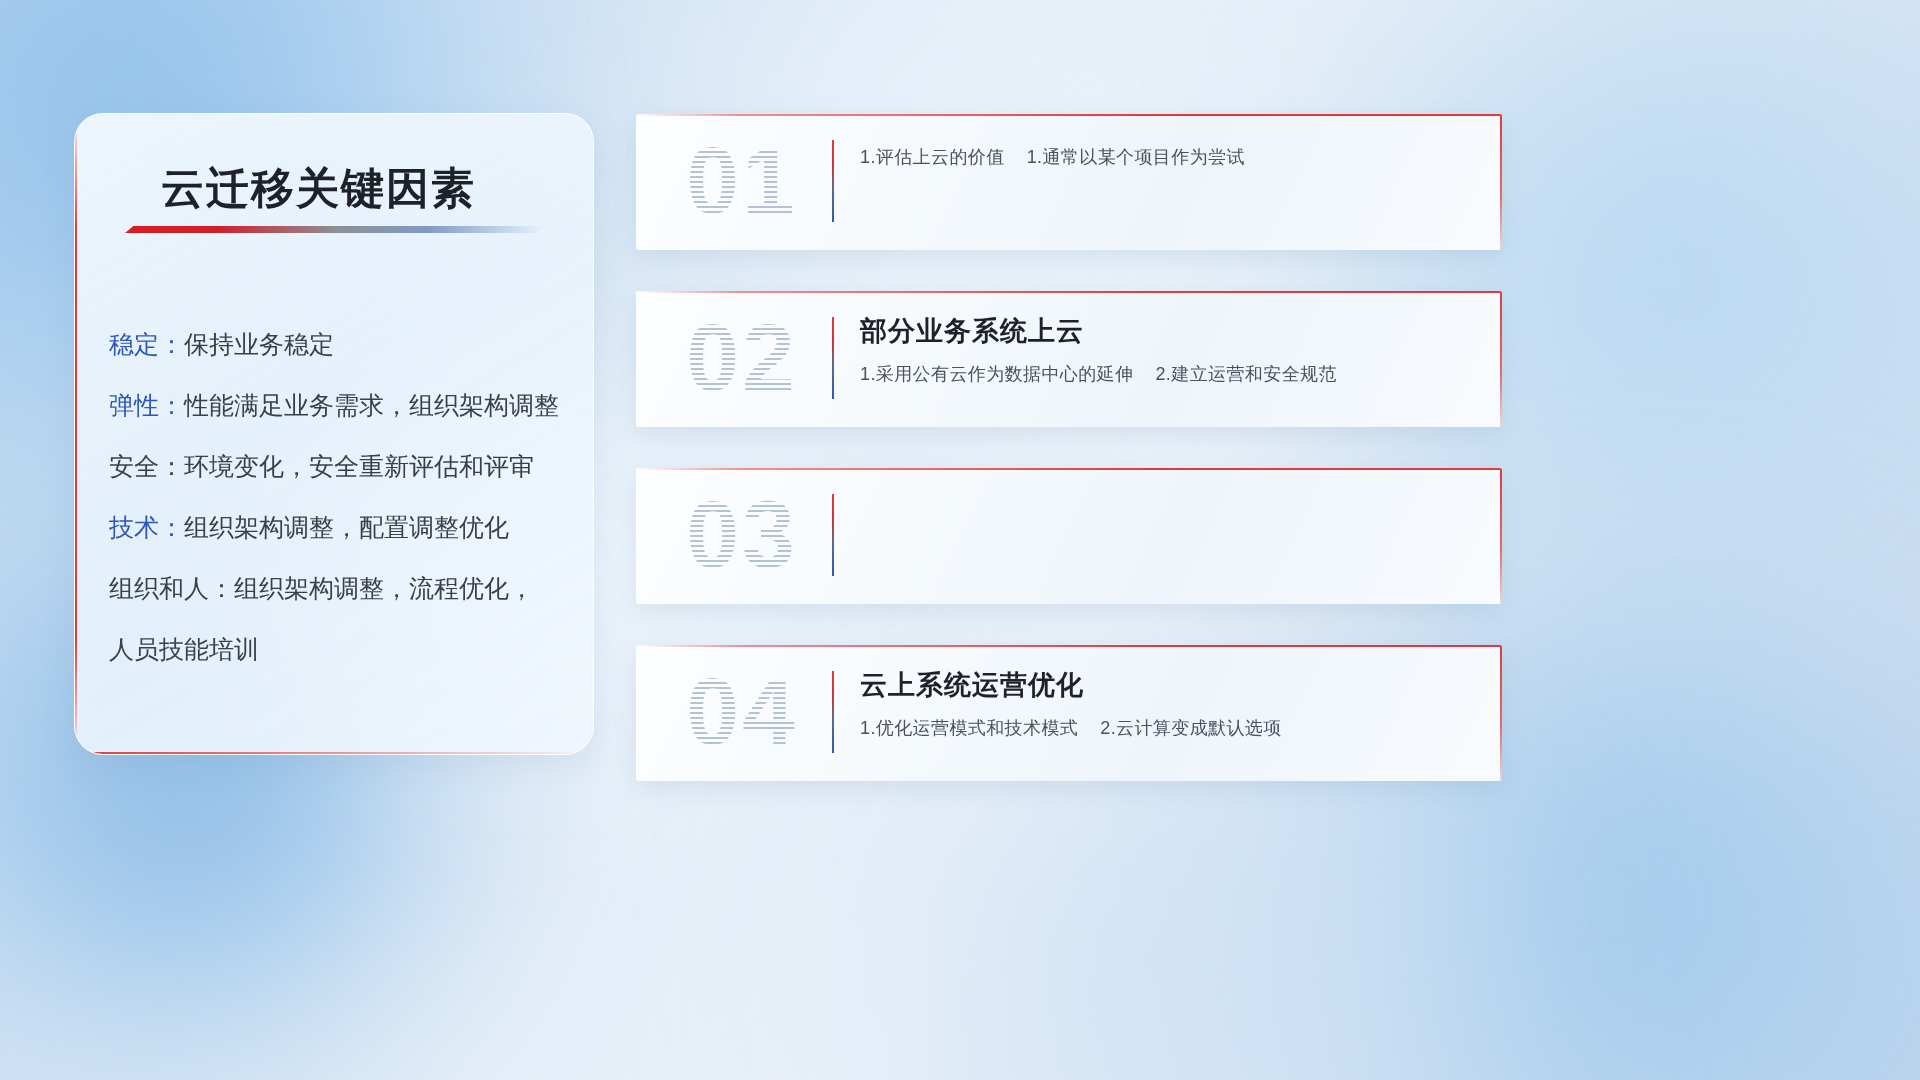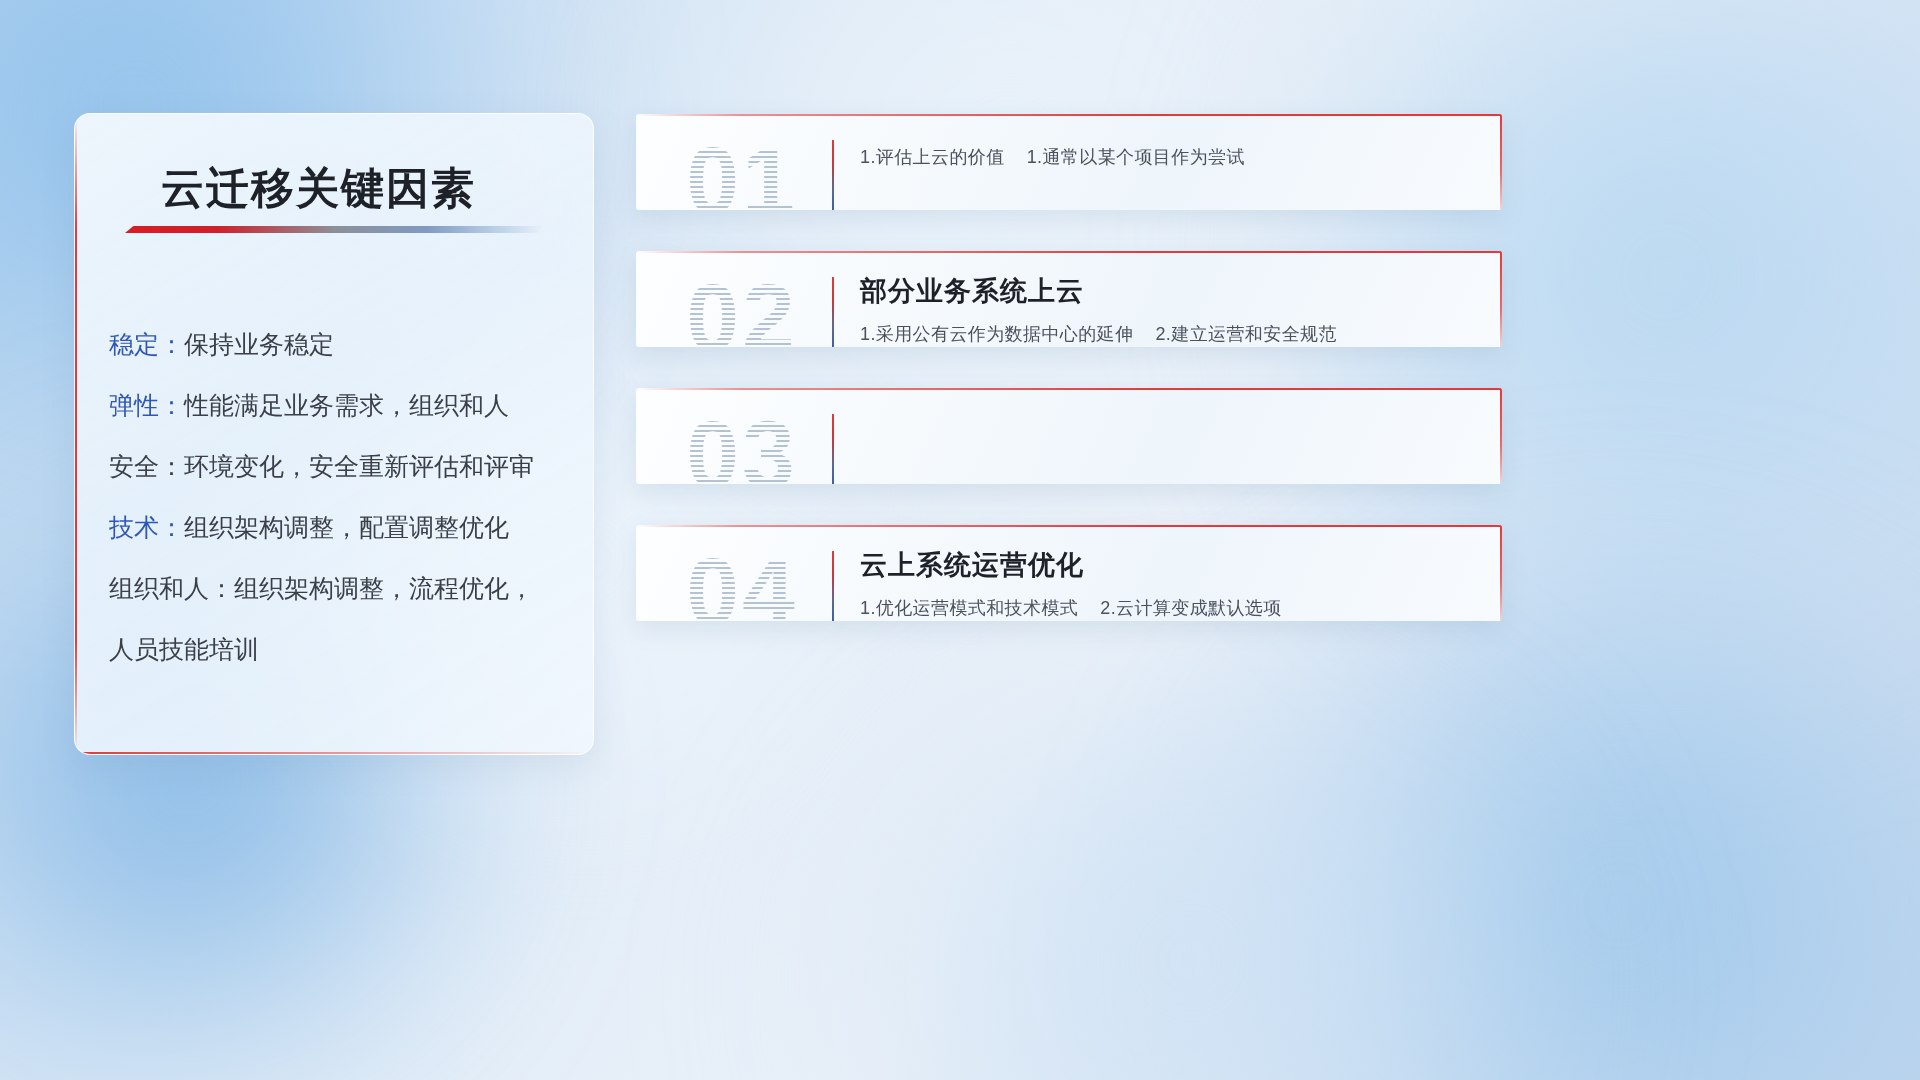--- a/index.html
+++ b/index.html
@@ -32,21 +32,21 @@
        background:radial-gradient(circle at 50% 40%, rgba(205,225,244,.9), rgba(205,225,244,0) 72%); }
   .b7{ left:330px; top:250px; width:520px; height:620px;
        background:radial-gradient(circle at 50% 50%, rgba(245,250,254,.8), rgba(245,250,254,0) 70%); }
 
   
   .stage{ position:absolute; inset:0; }
 
   
   .left-panel{
     position:absolute; left:74px; top:113px; width:520px; height:642px;
-    border-radius:16px;
+    border-radius:29px;
     background:linear-gradient(150deg, rgba(244,249,253,.93) 0%, rgba(235,244,252,.86) 45%, rgba(240,247,253,.9) 100%);
     box-shadow:0 10px 34px rgba(90,125,165,.13);
     border:1px solid rgba(255,255,255,.85);
     overflow:hidden;
   }
   .left-panel::before{
     content:""; position:absolute; left:0; top:0; bottom:0; width:2px;
     background:linear-gradient(180deg, rgba(225,60,60,0) 0%, #e03a3a 18%, #e03a3a 82%, rgba(225,60,60,0) 100%);
   }
   .left-panel::after{
@@ -69,21 +69,21 @@
   .factor-row{
     display:block; font-size:25px; line-height:61px; color:#3b4048; white-space:nowrap;
   }
   .factor-key{ color:#2f57b5; }
   .factor-key.plain{ color:#3b4048; }
   .factor-val{ color:#3b4048; }
 
   
   .cards{ position:absolute; left:636px; top:114px; width:866px; }
   .card{
-    position:relative; height:96px; margin-bottom:41px;
+    position:relative; height:136px; margin-bottom:41px;
     border-radius:3px;
     background:linear-gradient(115deg, #fdfeff 0%, #f6fafd 30%, #eef5fb 62%, #f8fbfe 100%);
     box-shadow:0 8px 24px rgba(92,126,166,.14);
     overflow:hidden;
   }
   .card::before{
     content:""; position:absolute; left:0; right:0; top:0; height:2px;
     background:linear-gradient(90deg, rgba(224,58,58,0) 0%, rgba(224,58,58,.55) 12%, #e03a3a 60%, #e03a3a 100%);
   }
   .card::after{
@@ -140,21 +140,21 @@
   <div class="bg-blob b7"></div>
 </div>
 
 <div class="stage">
 
   <section class="left-panel">
     <h1 class="panel-title">云迁移关键因素</h1>
     <div class="title-rule"></div>
     <div class="factor-list" id="factor-list">
         <div class="factor-row"><span class="factor-key">稳定：</span><span class="factor-val">保持业务稳定</span></div>
-        <div class="factor-row"><span class="factor-key">弹性：</span><span class="factor-val">性能满足业务需求，组织和人</span></div>
+        <div class="factor-row"><span class="factor-key">弹性：</span><span class="factor-val">性能满足业务需求，组织架构调整</span></div>
         <div class="factor-row"><span class="factor-key plain">安全：</span><span class="factor-val">环境变化，安全重新评估和评审</span></div>
         <div class="factor-row"><span class="factor-key">技术：</span><span class="factor-val">组织架构调整，配置调整优化</span></div>
         <div class="factor-row"><span class="factor-key plain">组织和人：</span><span class="factor-val">组织架构调整，流程优化，</span></div>
         <div class="factor-row"><span class="factor-key plain"></span><span class="factor-val">人员技能培训</span></div>
       </div>
   </section>
 
   <section class="cards" id="cards">
       <article class="card">
         <div class="card-num">

